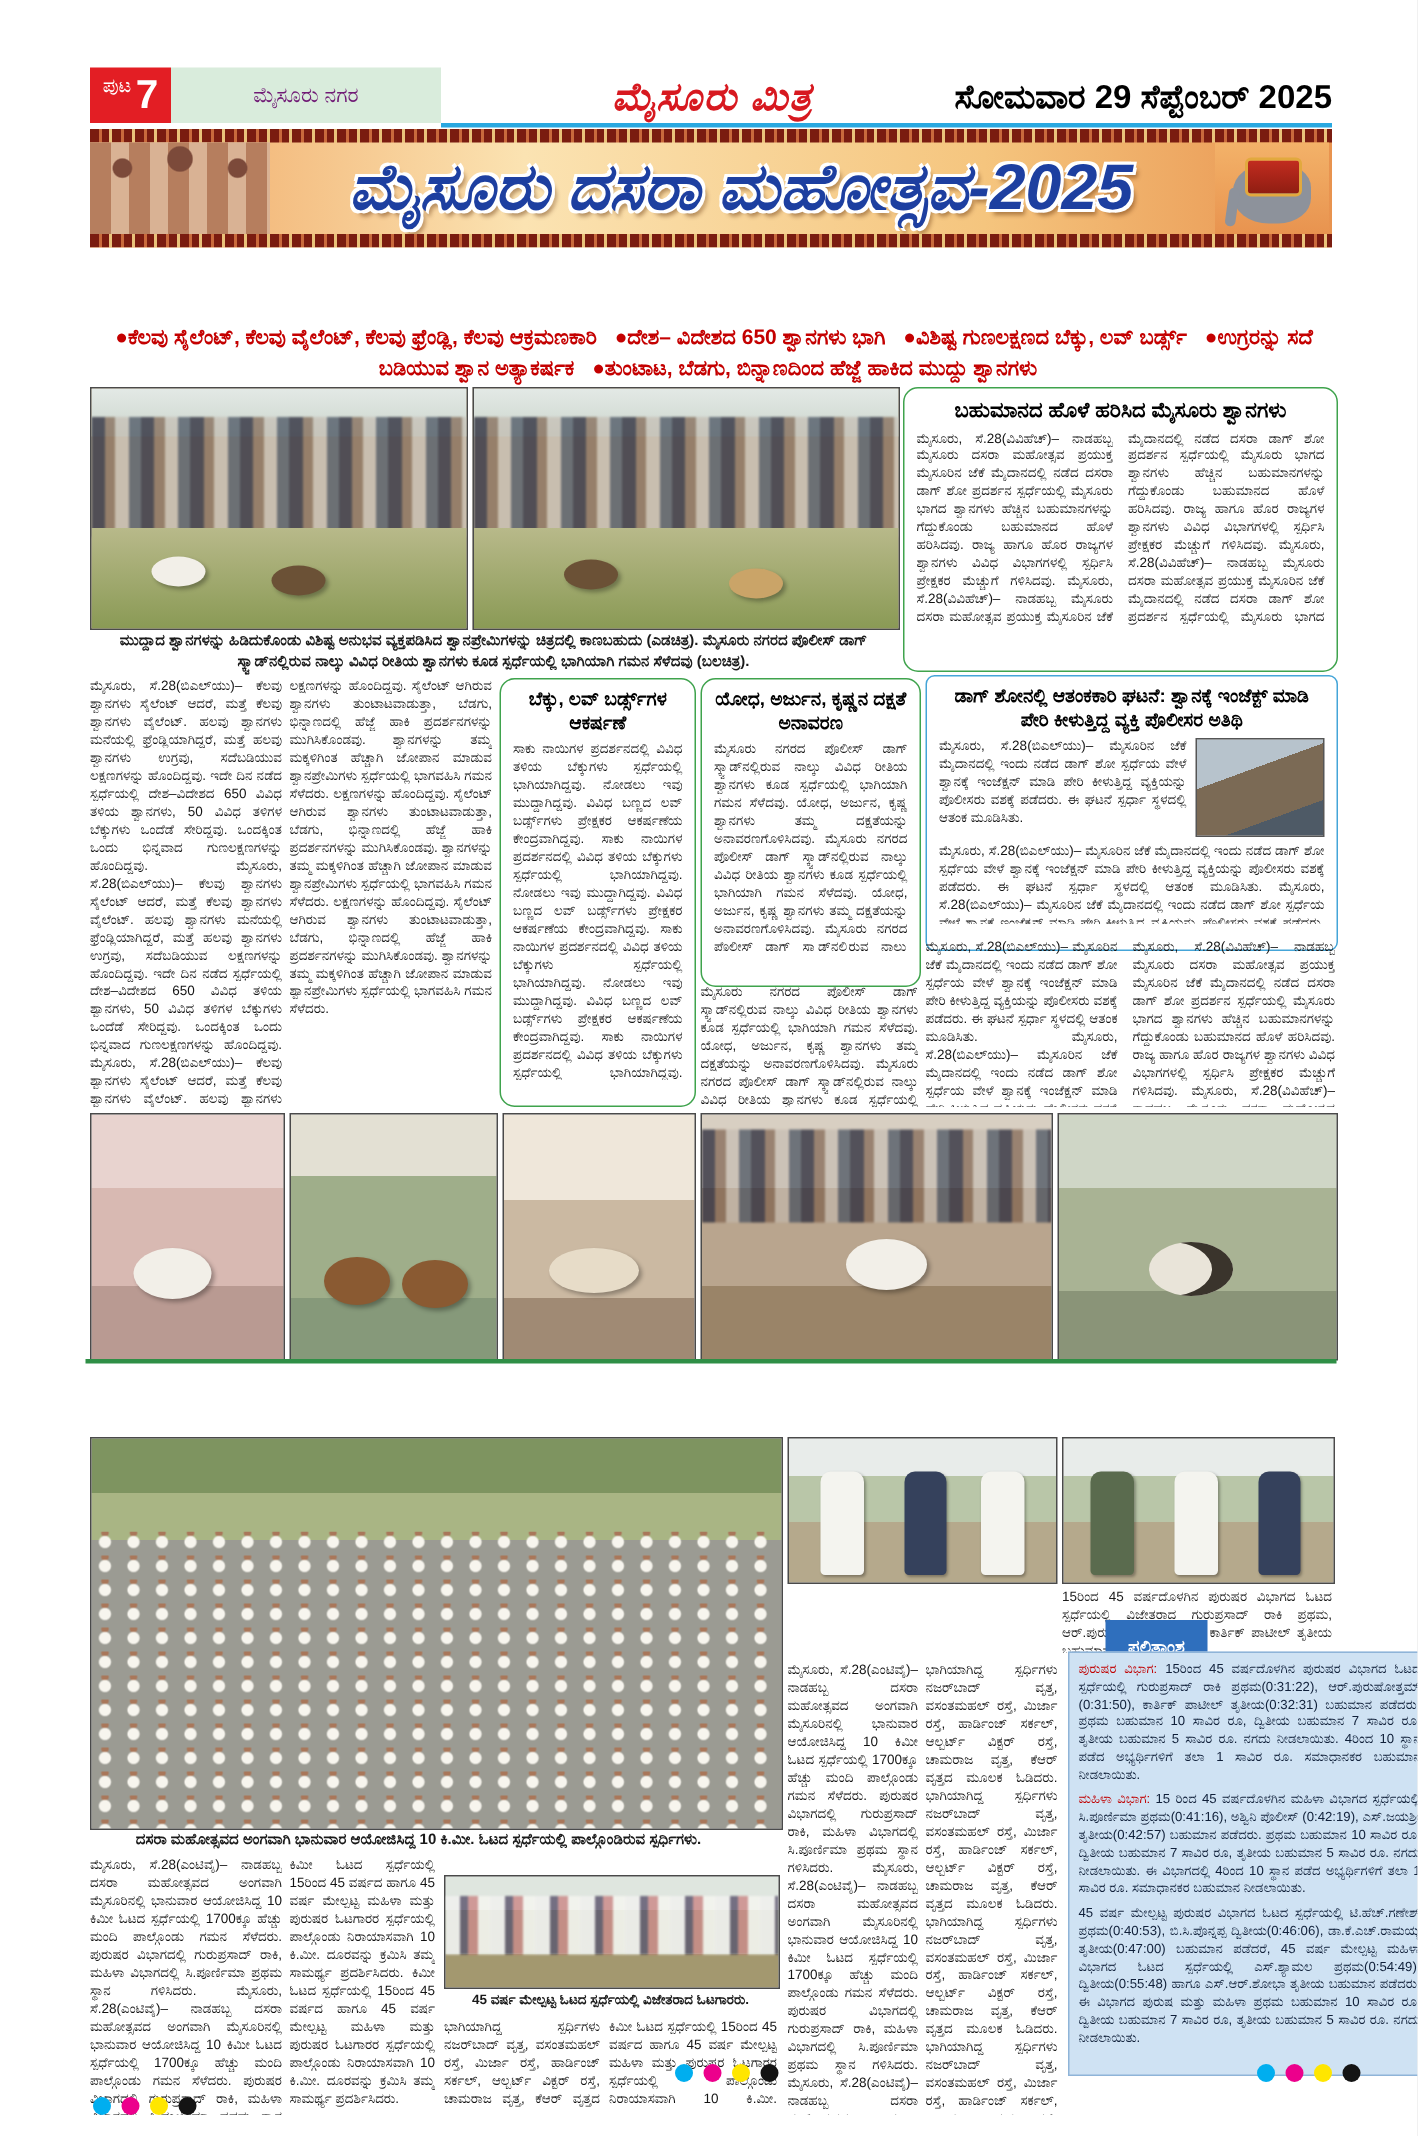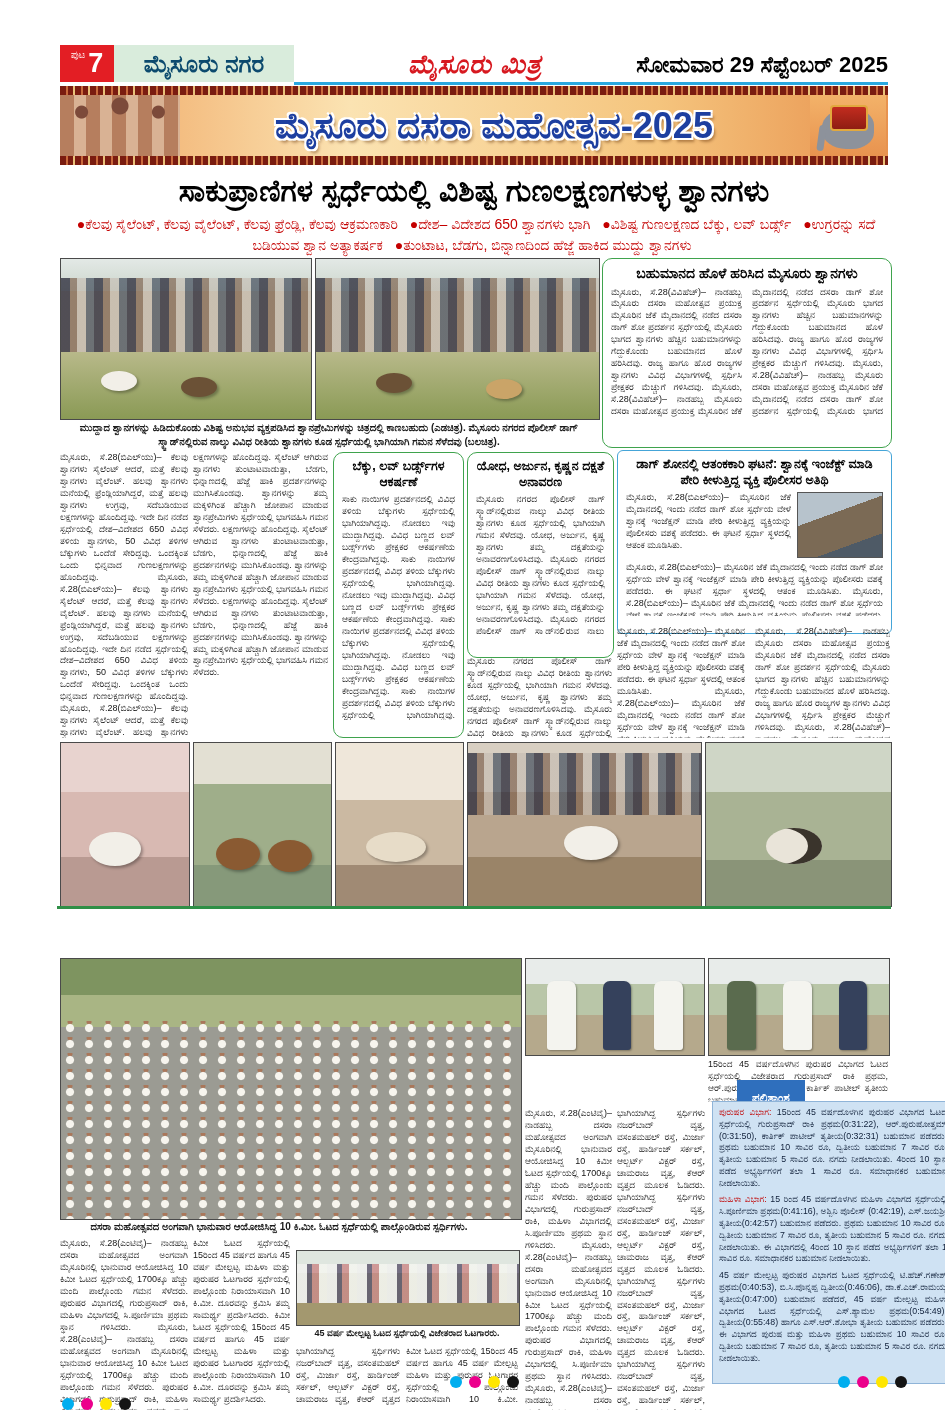--- a/index.html
+++ b/index.html
@@ -10,58 +10,58 @@
     --headline-rule-green:#2f8f46; --label-red:#c00000;
   }
   html,body{margin:0;padding:0;background:#e8e8e8;}
   .page{position:relative;width:945px;height:1424px;background:#fff;margin:0 auto;
         font-family:"Liberation Sans","DejaVu Sans",sans-serif;overflow:hidden;color:#111;}
   .abs{position:absolute;}
 
   
   .pageno{left:60px;top:45px;width:54px;height:37px;background:var(--pageno-red);color:#fff;
           display:flex;align-items:center;justify-content:center;gap:3px;}
-  .pageno .lbl{font-size:10px;align-self:flex-start;margin-top:4px;}
+  .pageno .lbl{font-size:13px;align-self:flex-start;margin-top:4px;}
   .pageno .num{font-size:27px;font-weight:bold;line-height:1;}
   .section{left:114px;top:45px;width:180px;height:37px;background:var(--section-bg);
-           display:flex;align-items:center;justify-content:center;font-weight:bold;font-size:24px;color:#0c4a6e;}
+           display:flex;align-items:center;justify-content:center;font-weight:normal;font-size:14px;color:#701a75;}
   .masthead{left:330px;top:46px;width:290px;height:36px;display:flex;align-items:center;justify-content:center;
             color:var(--masthead-red);font-weight:900;font-size:26px;font-style:italic;letter-spacing:1px;}
   .issue-date{left:560px;top:51px;width:328px;height:28px;display:flex;align-items:center;justify-content:flex-end;
             font-weight:bold;font-size:22px;color:#000;}
   .blue-rule{left:294px;top:82px;width:594px;height:3px;background:var(--rule-blue);}
 
   
   .banner{left:60px;top:86px;width:828px;height:79px;
           background:linear-gradient(90deg,var(--banner-bg1),var(--banner-bg2) 30%,#f5c57e 70%,#eda express 100%);
           background:linear-gradient(90deg,#eda express,#fbe3b2);
           background:linear-gradient(90deg,#efa35f,#fbe3b2 35%,#f5c57e 72%,#e8934f);
           overflow:hidden;}
   .banner::before,.banner::after{content:"";position:absolute;left:0;right:0;height:9px;
           background:repeating-linear-gradient(90deg,var(--banner-border) 0 6px,#c96a3c 6px 8px,var(--banner-border) 8px 13px,#e9c27a 13px 15px);}
   .banner::before{top:0;} .banner::after{bottom:0;}
   .banner-title{position:absolute;left:130px;right:90px;top:9px;bottom:9px;display:flex;align-items:center;justify-content:center;
-          color:var(--banner-blue);font-weight:900;font-size:36px;white-space:nowrap;
+          color:var(--banner-blue);font-weight:900;font-size:43px;font-style:italic;white-space:nowrap;
           text-shadow:-2px -2px 0 #fff,2px -2px 0 #fff,-2px 2px 0 #fff,2px 2px 0 #fff,3px 4px 3px rgba(90,40,0,.45);}
   .palace{position:absolute;left:0;top:9px;width:120px;height:61px;
           background-image:radial-gradient(circle at 18% 28%,#7c4a3a 0 6px,transparent 7px),
             radial-gradient(circle at 50% 18%,#7c4a3a 0 8px,transparent 9px),
             radial-gradient(circle at 82% 28%,#7c4a3a 0 6px,transparent 7px),
             repeating-linear-gradient(90deg,#b67e5e 0 14px,#d9b294 14px 26px),
             linear-gradient(#e3bd9c,#c49572);}
   .elephant{position:absolute;right:2px;top:9px;width:76px;height:61px;background:linear-gradient(#f3b269,#e8934f);}
   .elephant .body{position:absolute;left:12px;top:14px;width:52px;height:40px;background:#8d929b;border-radius:46% 40% 42% 46%;}
   .elephant .drape{position:absolute;left:20px;top:10px;width:34px;height:22px;background:linear-gradient(#c22c1f,#8f1d12);border:2px solid #e2a93e;border-radius:4px;}
   .elephant .trunk{position:absolute;left:8px;top:30px;width:7px;height:26px;background:#8d929b;border-radius:4px;transform:rotate(8deg);}
 
   
   .h1{left:57px;top:168px;width:834px;height:46px;display:flex;align-items:center;justify-content:center;
       font-weight:900;font-size:30px;color:#000;white-space:nowrap;overflow:hidden;}
   .bullets{left:57px;top:214px;width:834px;height:44px;text-align:center;color:var(--bullet-red);
-      font-weight:normal;font-size:14px;line-height:1.5;overflow:hidden;}
+      font-weight:bold;font-size:14px;line-height:1.5;overflow:hidden;}
   .bullets span{margin:0 4px;}
 
   
   .ph{position:absolute;border:1px solid #4a4a4a;overflow:hidden;background:#cfc5ae;}
   .ph .sky{position:absolute;left:0;right:0;top:0;height:20%;background:linear-gradient(#e3e9e6,#ccd6cc);}
   .ph .crowd{position:absolute;left:0;right:0;top:12%;height:50%;
       background:repeating-linear-gradient(90deg,rgba(45,45,60,.78) 0 9px,rgba(120,90,70,.65) 9px 16px,rgba(196,186,176,.6) 16px 25px,rgba(70,80,95,.72) 25px 33px);
       filter:blur(.7px);}
   .ph .grass{position:absolute;left:0;right:0;bottom:0;height:42%;background:linear-gradient(#b8b98a,#8a9a55);}
   .ph .dog{position:absolute;width:36px;height:20px;border-radius:50%;background:#f2efe8;box-shadow:2px 2px 3px rgba(0,0,0,.3);}
@@ -123,21 +123,20 @@
   <div class="abs banner">
     <div class="palace"></div>
     <div class="elephant">
       <div class="body"></div>
       <div class="drape"></div>
       <div class="trunk"></div>
     </div>
     <div class="banner-title">ಮೈಸೂರು ದಸರಾ ಮಹೋತ್ಸವ-2025</div>
   </div>
 
-  <div class="abs h1">ಸಾಕುಪ್ರಾಣಿಗಳ ಸ್ಪರ್ಧೆಯಲ್ಲಿ ವಿಶಿಷ್ಟ ಗುಣಲಕ್ಷಣಗಳುಳ್ಳ ಶ್ವಾನಗಳು</div>
   <div class="abs bullets">
     <span>●ಕೆಲವು ಸೈಲೆಂಟ್, ಕೆಲವು ವೈಲೆಂಟ್, ಕೆಲವು ಫ್ರೆಂಡ್ಲಿ, ಕೆಲವು ಆಕ್ರಮಣಕಾರಿ</span>
     <span>●ದೇಶ– ವಿದೇಶದ 650 ಶ್ವಾನಗಳು ಭಾಗಿ</span>
     <span>●ವಿಶಿಷ್ಟ ಗುಣಲಕ್ಷಣದ ಬೆಕ್ಕು, ಲವ್ ಬರ್ಡ್ಸ್</span>
     <span>●ಉಗ್ರರನ್ನು ಸದೆ ಬಡಿಯುವ ಶ್ವಾನ ಅತ್ಯಾಕರ್ಷಕ</span>
     <span>●ತುಂಟಾಟ, ಬೆಡಗು, ಬಿನ್ನಾಣದಿಂದ ಹೆಜ್ಜೆ ಹಾಕಿದ ಮುದ್ದು ಶ್ವಾನಗಳು</span>
   </div>
 
   <div class="ph" style="left:60px;top:258px;width:250px;height:160px;">
     <div class="sky"></div>

